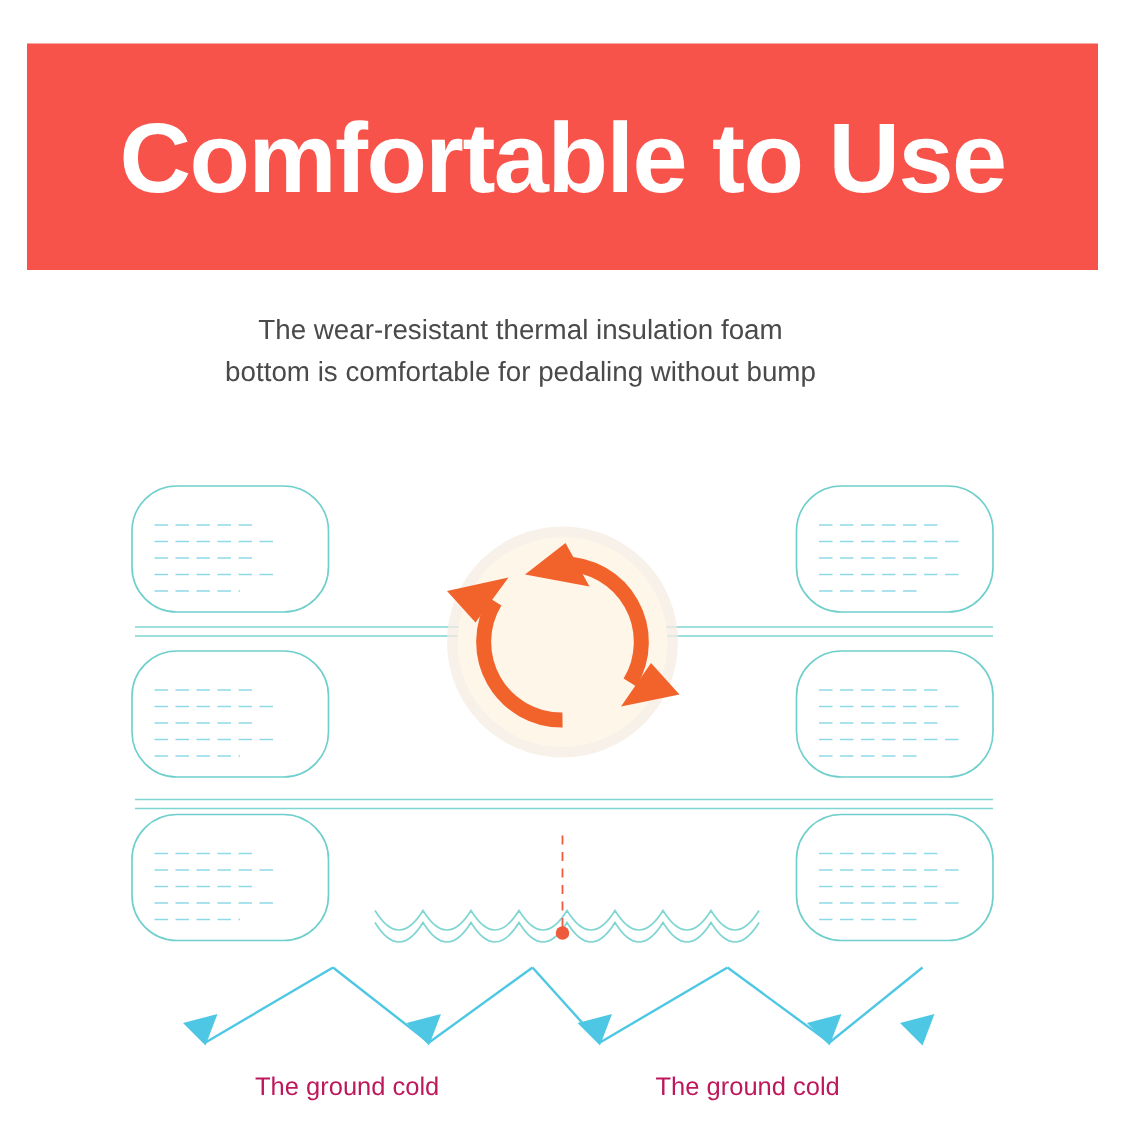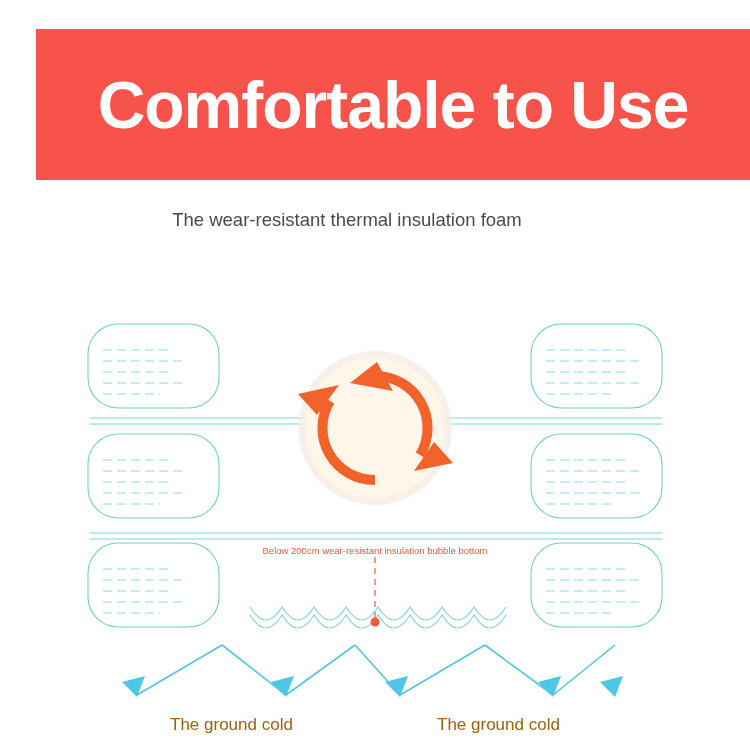--- a/index.html
+++ b/index.html
@@ -17,21 +17,21 @@
   .page {
     position: relative;
     width: 750px;
     height: 750px;
     background: #ffffff;
   }
 
   
   .banner {
     position: absolute;
-    left: 36px;
+    left: 18px;
     top: 29px;
     width: 714px;
     height: 151px;
     background: #f8534a;
     display: flex;
     align-items: center;
     justify-content: center;
     box-sizing: border-box;
   }
   .banner-title {
@@ -64,21 +64,21 @@
     top: 300px;
     width: 750px;
     height: 450px;
   }
   .diagram svg {
     display: block;
   }
 
   .ground-label {
     position: absolute;
-    color: #a16207;
+    color: #be185d;
     font-size: 17px;
     white-space: nowrap;
   }
   .ground-label.left { left: 170px; top: 715px; }
   .ground-label.right { left: 437px; top: 715px; }
 
   .center-note {
     position: absolute;
     left: 0;
     top: 543px;
@@ -94,20 +94,21 @@
 <body>
 
 <div class="page">
 
   <div class="banner">
     <div class="banner-title">Comfortable to Use</div>
   </div>
 
   <div class="subtitle">
     <div>The wear-resistant thermal insulation foam</div>
+    <div>bottom is comfortable for pedaling without bump</div>
   </div>
 
   <div class="diagram">
     <svg width="750" height="450" viewBox="0 0 750 450" xmlns="http://www.w3.org/2000/svg">
 
       <g stroke="#7fd5d2" stroke-width="1" fill="none">
         <line x1="90" y1="118" x2="662" y2="118"></line>
         <line x1="90" y1="124" x2="662" y2="124"></line>
         <line x1="90" y1="233" x2="662" y2="233"></line>
         <line x1="90" y1="239" x2="662" y2="239"></line>
@@ -198,19 +199,18 @@
         <polygon points="137,397 145,376 122,382"></polygon>
         <polygon points="286,397 294,376 271,382"></polygon>
         <polygon points="400,397 408,376 385,382"></polygon>
         <polygon points="553,397 561,376 538,382"></polygon>
         <polygon points="615,397 623,376 600,382"></polygon>
       </g>
     </svg>
   </div>
 
   <div class="center-note">
-    <div>Below 200cm wear-resistant insulation bubble bottom</div>
   </div>
 
   <div class="ground-label left">The ground cold</div>
   <div class="ground-label right">The ground cold</div>
 
 </div>
 
 </body></html>

